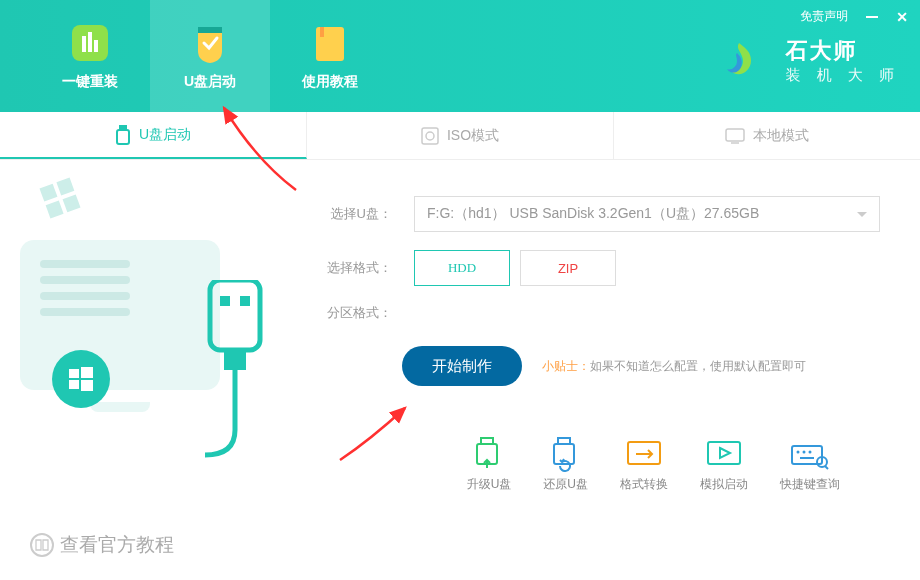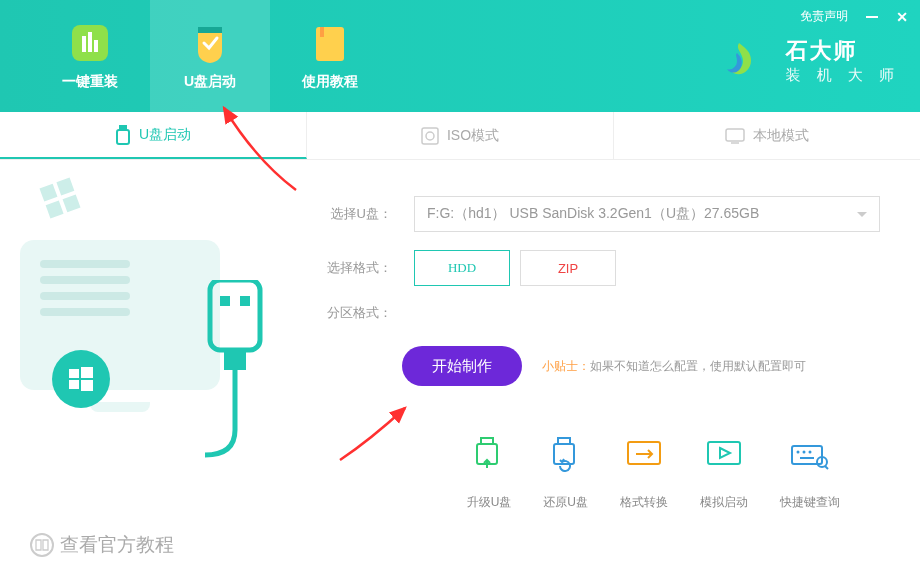--- a/index.html
+++ b/index.html
@@ -33,26 +33,26 @@
 .form-row { display: flex; align-items: center; margin-bottom: 18px; }
 .form-label { width: 72px; color: #999; font-size: 13px; text-align: right; margin-right: 22px; }
 .select-box { flex: 1; height: 36px; border: 1px solid #ddd; display: flex; align-items: center; padding: 0 12px; color: #999; font-size: 14px; position: relative; cursor: pointer; }
 .select-box::after { content: ''; position: absolute; right: 12px; top: 15px; border: 5px solid transparent; border-top-color: #ccc; }
 
 .opt-group { display: flex; gap: 10px; }
 .opt { width: 96px; height: 36px; border: 1px solid #ddd; display: flex; align-items: center; justify-content: center; color: #ef4444; font-size: 13px; cursor: pointer; }
 .opt.selected { border-color: #1fc7b2; color: #1fc7b2; font-family: Liberation Serif, serif; }
 
 .action-row { display: flex; align-items: center; margin-top: 24px; padding-left: 82px; gap: 20px; }
-.start-btn { width: 120px; height: 40px; border-radius: 20px; background: #6d28d9; color: #fff; font-size: 15px; display: flex; align-items: center; justify-content: center; cursor: pointer; border: none; }
+.start-btn { width: 120px; height: 40px; border-radius: 20px; background: #0369a1; color: #fff; font-size: 15px; display: flex; align-items: center; justify-content: center; cursor: pointer; border: none; }
 .tip { font-size: 12px; color: #999; }
 .tip .orange { color: #ff9f43; }
 
 .tools-row { display: flex; justify-content: flex-end; gap: 32px; padding-right: 40px; margin-top: 50px; }
-.tool { display: flex; flex-direction: column; align-items: center; gap: 22px; cursor: pointer; }
+.tool { display: flex; flex-direction: column; align-items: center; gap: 4px; cursor: pointer; }
 .tool-label { font-size: 12px; color: #888; }
 
 .footer-links { position: absolute; bottom: 22px; left: 30px; display: flex; gap: 20px; }
 .footer-link { display: flex; align-items: center; gap: 6px; color: #aaa; font-size: 19px; cursor: pointer; }
 .footer-icon { width: 24px; height: 24px; border: 2px solid #ccc; border-radius: 50%; display: flex; align-items: center; justify-content: center; }
 
 .arrow { position: absolute; pointer-events: none; }
 
 
 .ill-monitor { position: absolute; left: 20px; top: 80px; width: 200px; height: 150px; background: #e8f7f5; border-radius: 14px; }

